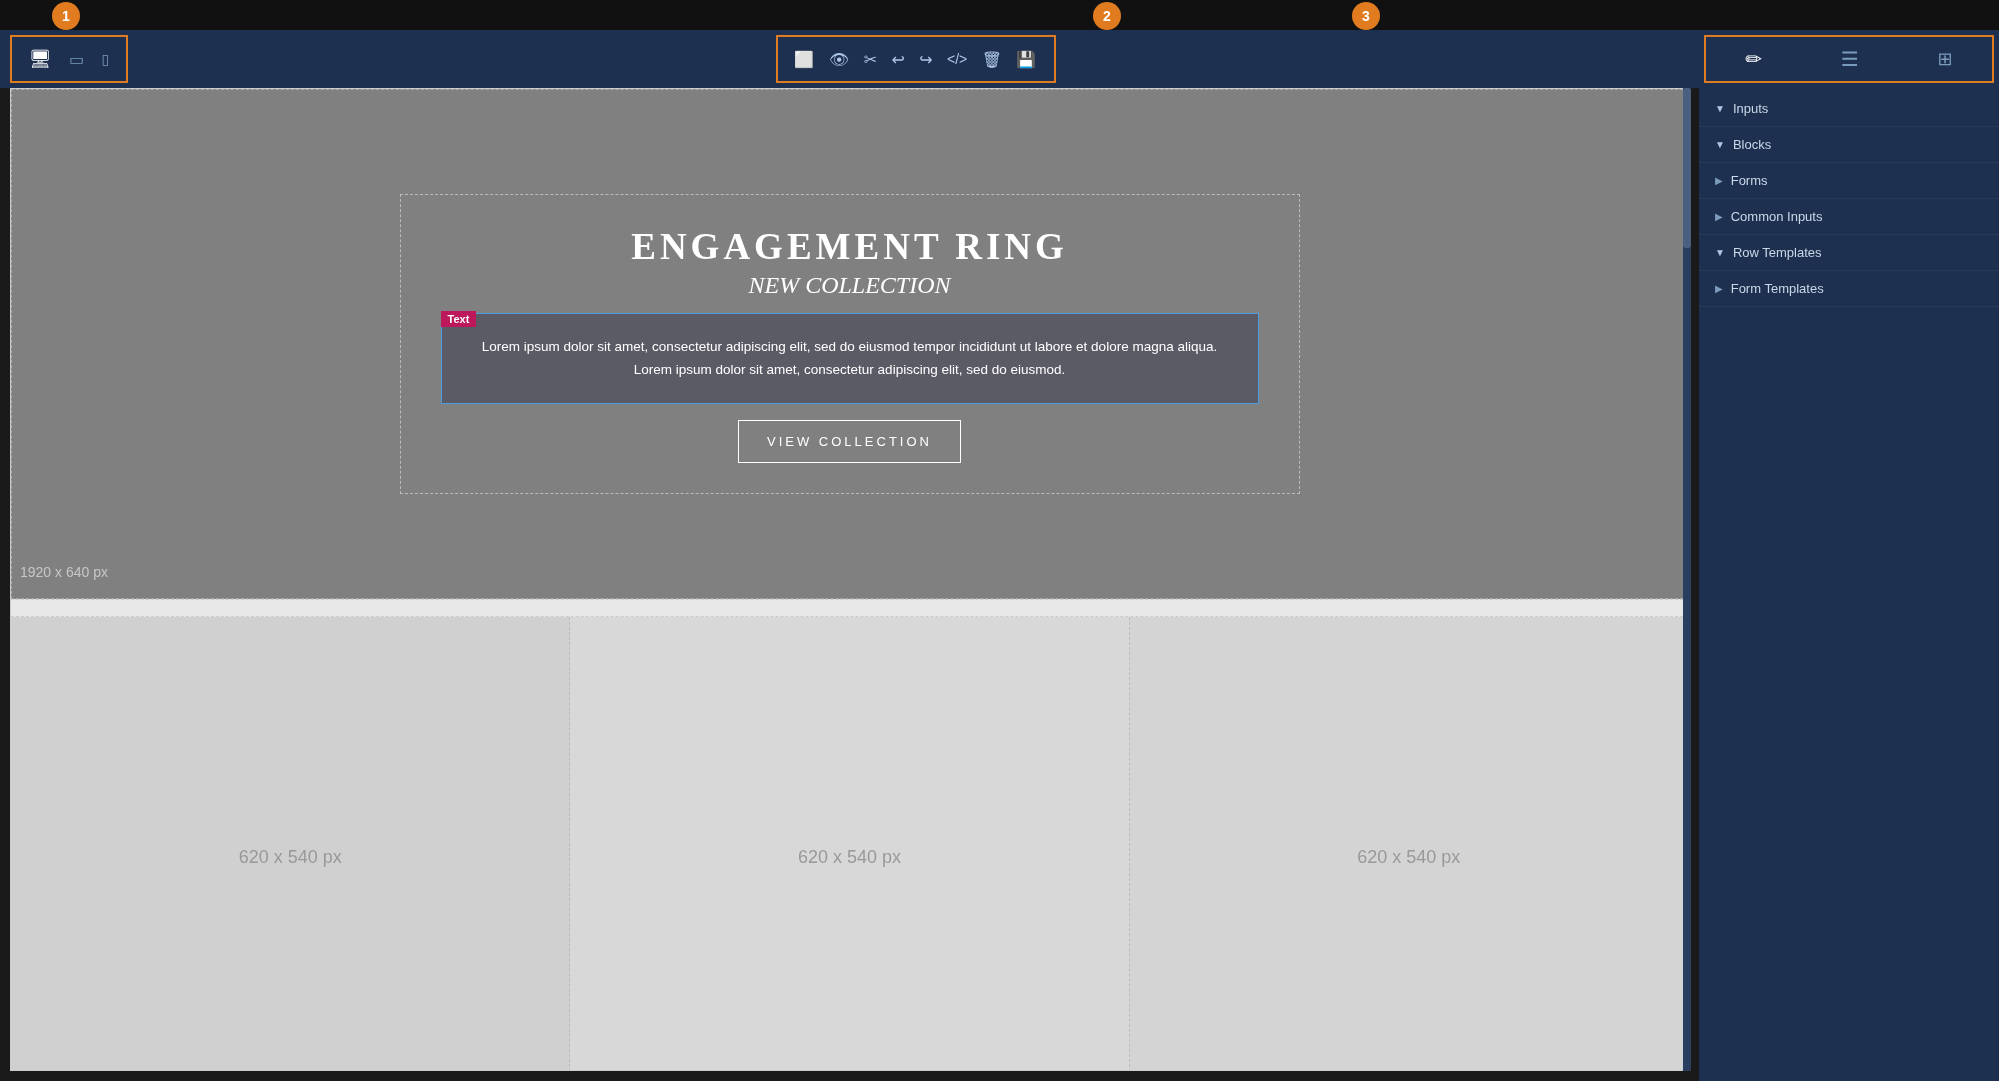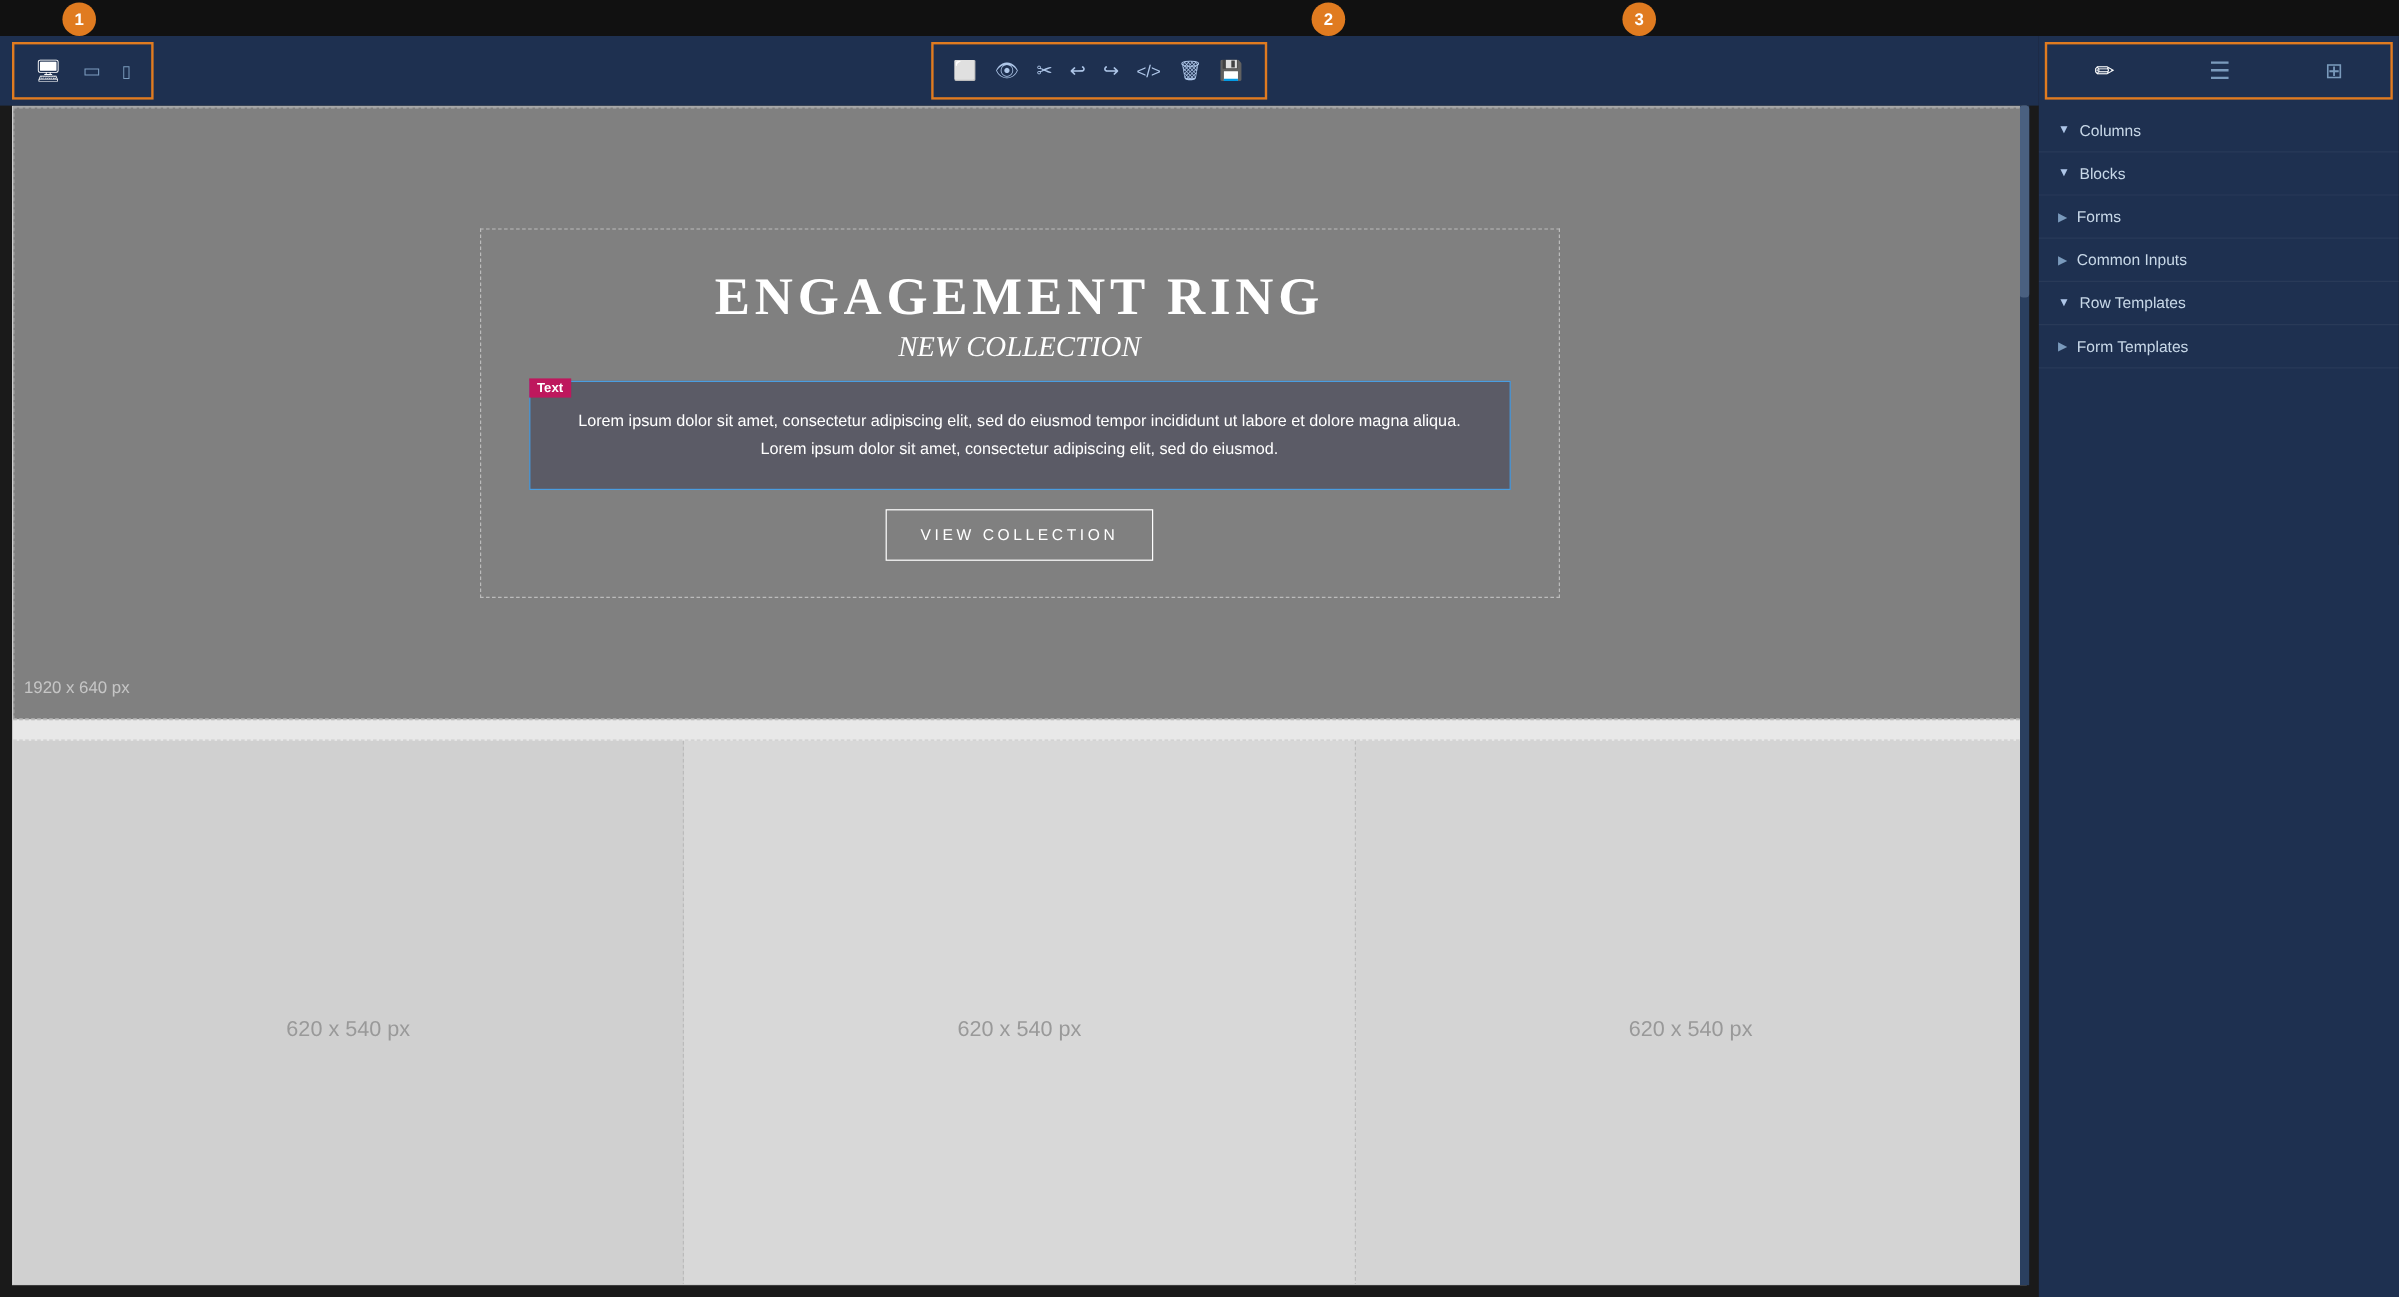--- a/index.html
+++ b/index.html
@@ -56,21 +56,21 @@
 
     <div style="margin:5px 5px 0 5px; border:2px solid #e07b20; height:48px; display:flex; align-items:center; justify-content:space-around;">
       <span style="color:white; font-size:20px; cursor:pointer;">✏</span>
       <span style="color:#7a9abc; font-size:20px; cursor:pointer;">☰</span>
       <span style="color:#7a9abc; font-size:18px; cursor:pointer;">⊞</span>
     </div>
 
     <div style="padding: 8px 0;">
       <div style="display:flex; align-items:center; padding:10px 16px; color:#c8d8e8; font-size:13px; cursor:pointer; border-bottom:1px solid rgba(255,255,255,0.05);">
         <span style="margin-right:8px; color:#aec6e8; font-size:10px;">▼</span>
-        <span>Columns</span>
+        <span>Inputs</span>
       </div>
       <div style="display:flex; align-items:center; padding:10px 16px; color:#c8d8e8; font-size:13px; cursor:pointer; border-bottom:1px solid rgba(255,255,255,0.05);">
         <span style="margin-right:8px; color:#aec6e8; font-size:10px;">▼</span>
         <span>Blocks</span>
       </div>
       <div style="display:flex; align-items:center; padding:10px 16px; color:#c8d8e8; font-size:13px; cursor:pointer; border-bottom:1px solid rgba(255,255,255,0.05);">
         <span style="margin-right:8px; color:#7a9abc; font-size:10px;">▶</span>
         <span>Forms</span>
       </div>
       <div style="display:flex; align-items:center; padding:10px 16px; color:#c8d8e8; font-size:13px; cursor:pointer; border-bottom:1px solid rgba(255,255,255,0.05);">
@@ -85,21 +85,21 @@
         <span style="margin-right:8px; color:#7a9abc; font-size:10px;">▶</span>
         <span>Form Templates</span>
       </div>
     </div>
   </div>
 
   <div style="position:absolute; top:88px; left:10px; right:310px; bottom:10px; background:#f0f0f0; overflow-y:auto; border:1px solid #ccc;">
 
     <div style="background:#808080; width:100%; min-height:510px; position:relative; display:flex; align-items:center; justify-content:center; border:1px dashed #aaa;">
       <div style="width:900px; text-align:center; border:1px dashed #bbb; padding:30px 40px;">
-        <div style="color:white; font-size:44px; font-weight:bold; font-family:Georgia,serif; letter-spacing:4px; margin-bottom:4px;">ENGAGEMENT RING</div>
+        <div style="color:white; font-size:37px; font-weight:bold; font-family:Georgia,serif; letter-spacing:4px; margin-bottom:4px;">ENGAGEMENT RING</div>
         <div style="color:white; font-size:24px; font-style:italic; font-family:Georgia,serif; margin-bottom:14px;">NEW COLLECTION</div>
 
         
         <div style="position:relative; margin-bottom:16px;">
           <div style="position:absolute; top:-2px; left:0; background:#be185d; color:white; font-size:11px; padding:2px 7px; font-weight:bold; z-index:2;">Text</div>
           <div style="border:1px solid #4a9de0; background:rgba(60,60,80,0.55); padding:22px 32px; color:white; font-size:13.5px; line-height:1.7; text-align:center;">
             <span>Lorem ipsum dolor sit amet, consectetur adipiscing elit, sed do eiusmod tempor incididunt ut labore et dolore magna aliqua.</span><br>
             <span>Lorem ipsum dolor sit amet, consectetur adipiscing elit, sed do eiusmod.</span>
           </div>
         </div>

